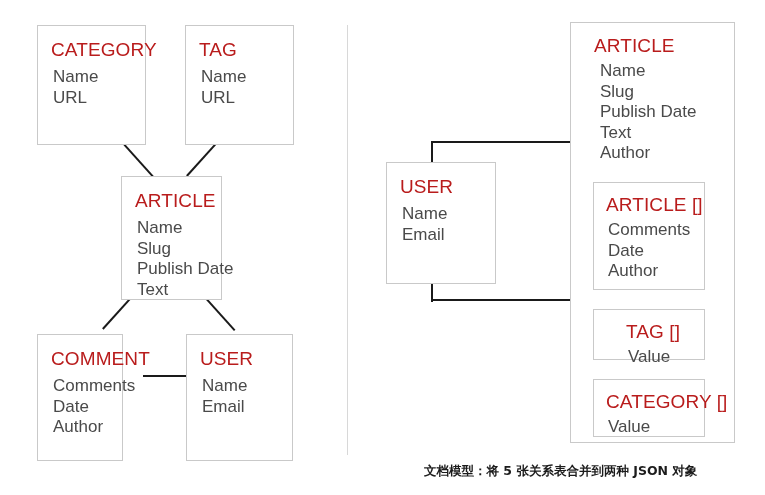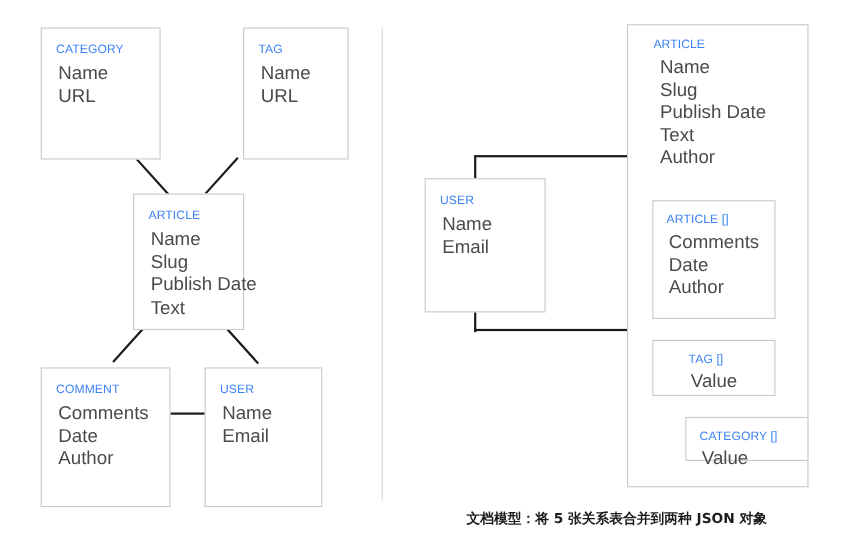--- a/index.html
+++ b/index.html
@@ -21,22 +21,22 @@
 
   
   .entity {
     position: absolute;
     box-sizing: border-box;
     border: 1px solid #c9c9c9;
     background: #ffffff;
     z-index: 3;
   }
   .entity-title {
-    color: #3b82f6;
-    font-size: 11px;
+    color: #b91c1c;
+    font-size: 19px;
     font-weight: 400;
     letter-spacing: 0.1px;
     white-space: nowrap;
   }
   .field {
     color: #4a4a4a;
     font-size: 17px;
     font-weight: 400;
     white-space: nowrap;
     line-height: 20.5px;
@@ -118,39 +118,39 @@
   <div class="hline" style="left:143px; top:375px; width:44px;"></div>
 
   <div class="entity lbox" style="left:37px; top:25px; width:109px; height:120px;">
     <div class="entity-title">CATEGORY</div>
     <div class="fields">
       <div class="field">Name</div>
       <div class="field">URL</div>
     </div>
   </div>
 
-  <div class="entity lbox" style="left:185px; top:25px; width:96px; height:120px;margin-left:36px;">
+  <div class="entity lbox" style="left:185px; top:25px; width:109px; height:120px;">
     <div class="entity-title">TAG</div>
     <div class="fields">
       <div class="field">Name</div>
       <div class="field">URL</div>
     </div>
   </div>
 
   <div class="entity lbox" style="left:121px; top:176px; width:101px; height:124px;">
     <div class="entity-title">ARTICLE</div>
     <div class="fields">
       <div class="field">Name</div>
       <div class="field">Slug</div>
       <div class="field">Publish Date</div>
       <div class="field">Text</div>
     </div>
   </div>
 
-  <div class="entity lbox" style="left:37px; top:334px; width:118px; height:127px;">
+  <div class="entity lbox" style="left:37px; top:334px; width:86px; height:127px;">
     <div class="entity-title">COMMENT</div>
     <div class="fields">
       <div class="field">Comments</div>
       <div class="field">Date</div>
       <div class="field">Author</div>
     </div>
   </div>
 
   <div class="entity lbox" style="left:186px; top:334px; width:107px; height:127px;">
     <div class="entity-title">USER</div>
@@ -196,21 +196,21 @@
     </div>
   </div>
 
   <div class="entity rcard" style="left:593px; top:309px; width:112px; height:51px;padding-left:20px;">
     <div class="entity-title">TAG []</div>
     <div class="fields">
       <div class="field">Value</div>
     </div>
   </div>
 
-  <div class="entity rcard" style="left:623px; top:379px; width:112px; height:40px;">
+  <div class="entity rcard" style="left:593px; top:379px; width:112px; height:58px;">
     <div class="entity-title">CATEGORY []</div>
     <div class="fields">
       <div class="field">Value</div>
     </div>
   </div>
 
   <div class="caption" style="left:424px; top:463px;">文档模型：将 5 张关系表合并到两种 JSON 对象</div>
 
 </div>
 

